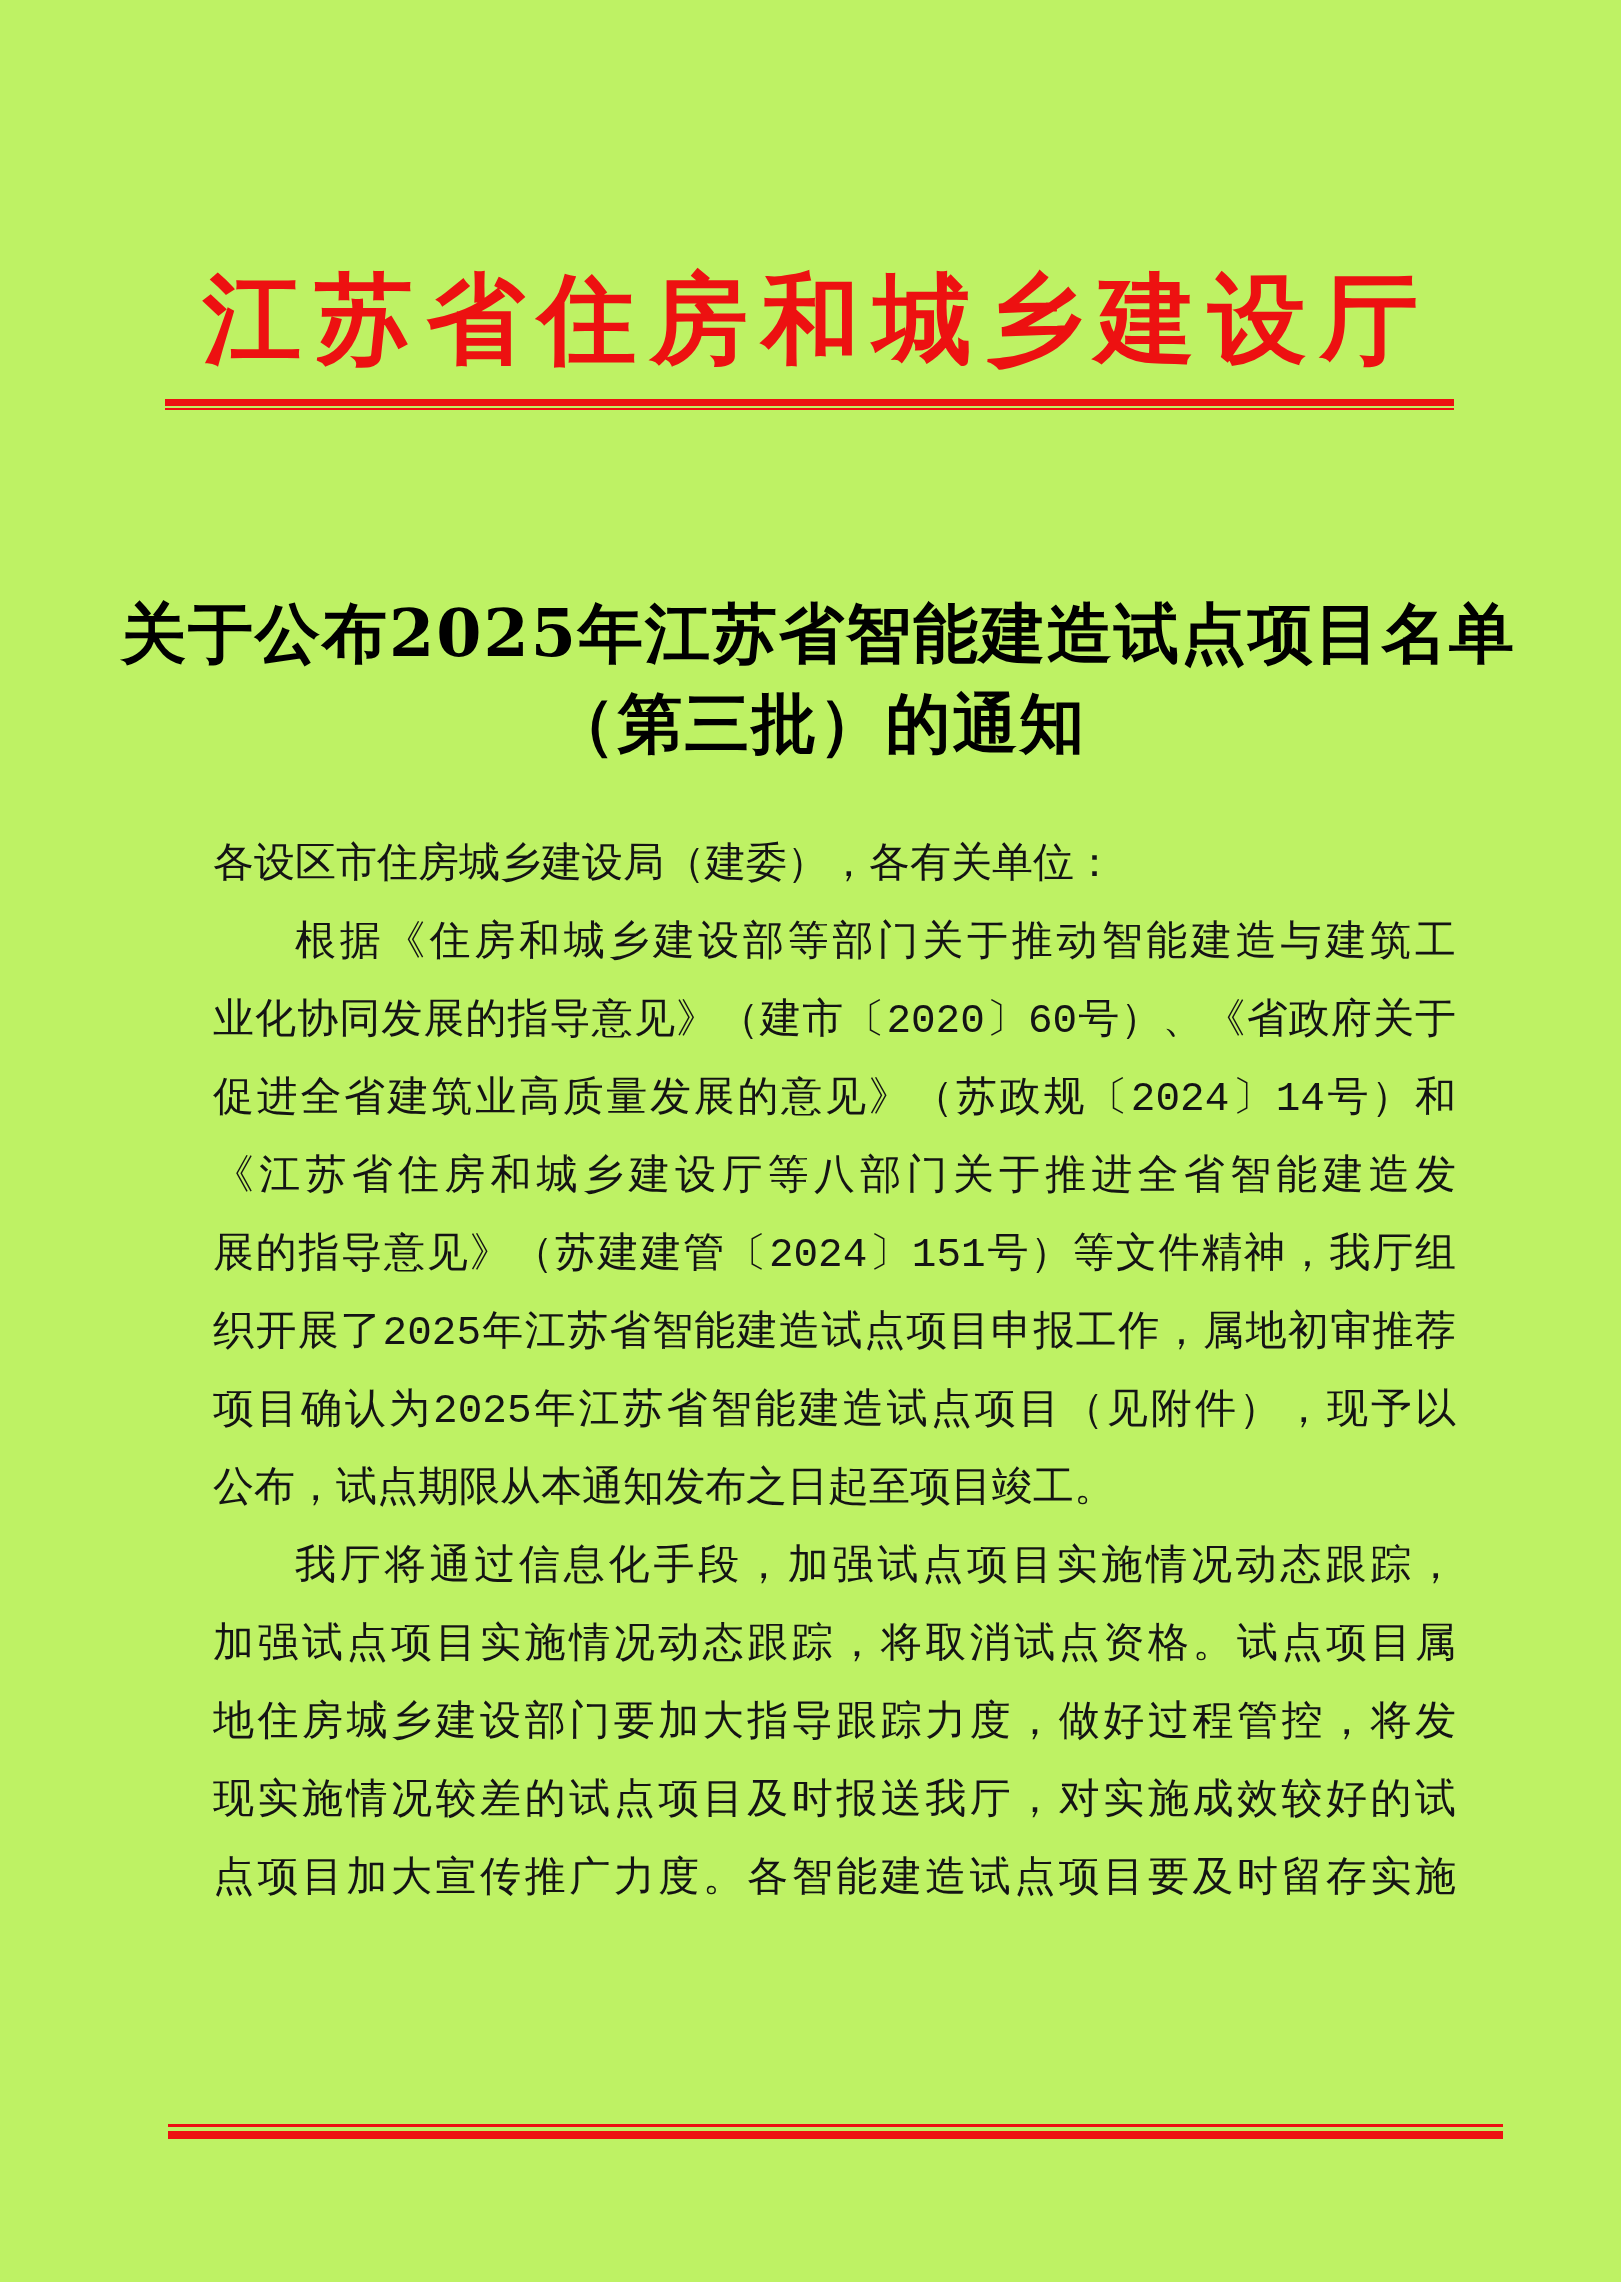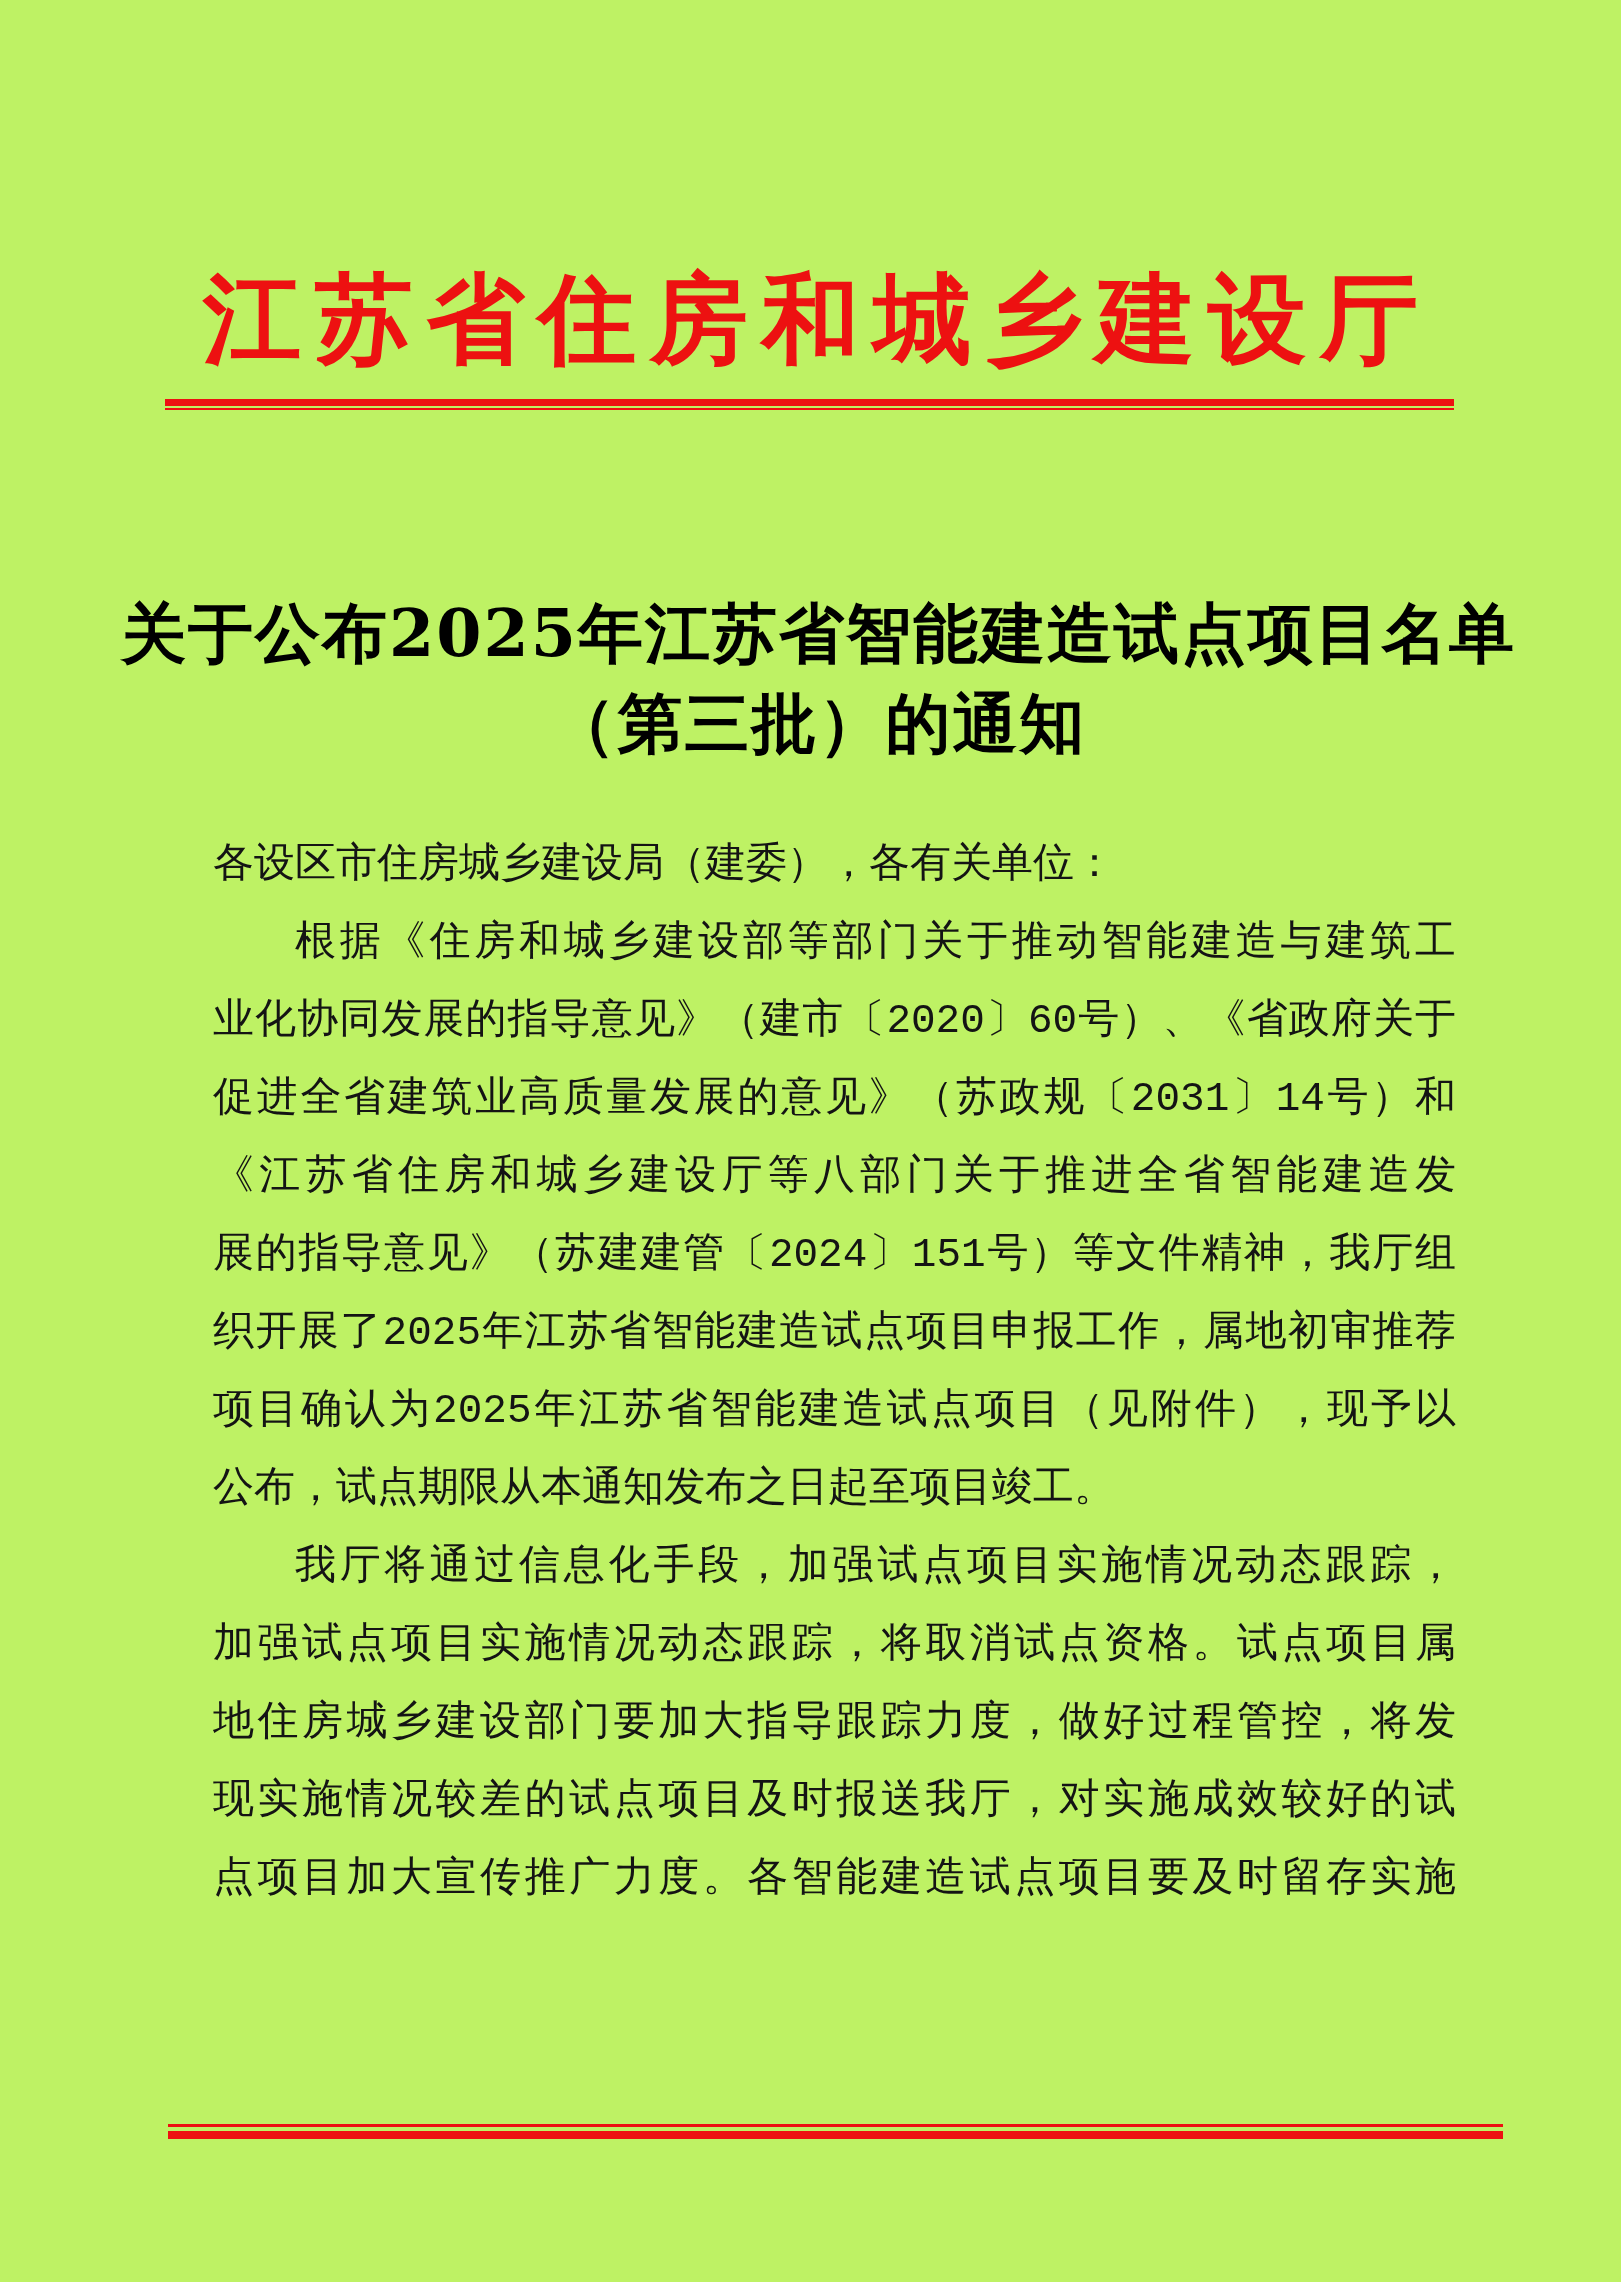--- a/index.html
+++ b/index.html
@@ -119,21 +119,21 @@
 
   <div class="doc-title">
     <div>关于公布2025年江苏省智能建造试点项目名单</div>
     <div>（第三批）的通知</div>
   </div>
 
   <div class="body-text">
       <div class="line">各设区市住房城乡建设局（建委），各有关单位：</div>
       <div class="line fill indent">根据《住房和城乡建设部等部门关于推动智能建造与建筑工</div>
       <div class="line fill">业化协同发展的指导意见》（建市〔2020〕60号）、《省政府关于</div>
-      <div class="line fill">促进全省建筑业高质量发展的意见》（苏政规〔2031〕14号）和</div>
+      <div class="line fill">促进全省建筑业高质量发展的意见》（苏政规〔2024〕14号）和</div>
       <div class="line fill">《江苏省住房和城乡建设厅等八部门关于推进全省智能建造发</div>
       <div class="line fill">展的指导意见》（苏建建管〔2024〕151号）等文件精神，我厅组</div>
       <div class="line fill">织开展了2025年江苏省智能建造试点项目申报工作，属地初审推荐</div>
       <div class="line fill">项目确认为2025年江苏省智能建造试点项目（见附件），现予以</div>
       <div class="line">公布，试点期限从本通知发布之日起至项目竣工。</div>
       <div class="line fill indent">我厅将通过信息化手段，加强试点项目实施情况动态跟踪，</div>
       <div class="line fill">加强试点项目实施情况动态跟踪，将取消试点资格。试点项目属</div>
       <div class="line fill">地住房城乡建设部门要加大指导跟踪力度，做好过程管控，将发</div>
       <div class="line fill">现实施情况较差的试点项目及时报送我厅，对实施成效较好的试</div>
       <div class="line fill">点项目加大宣传推广力度。各智能建造试点项目要及时留存实施</div>

